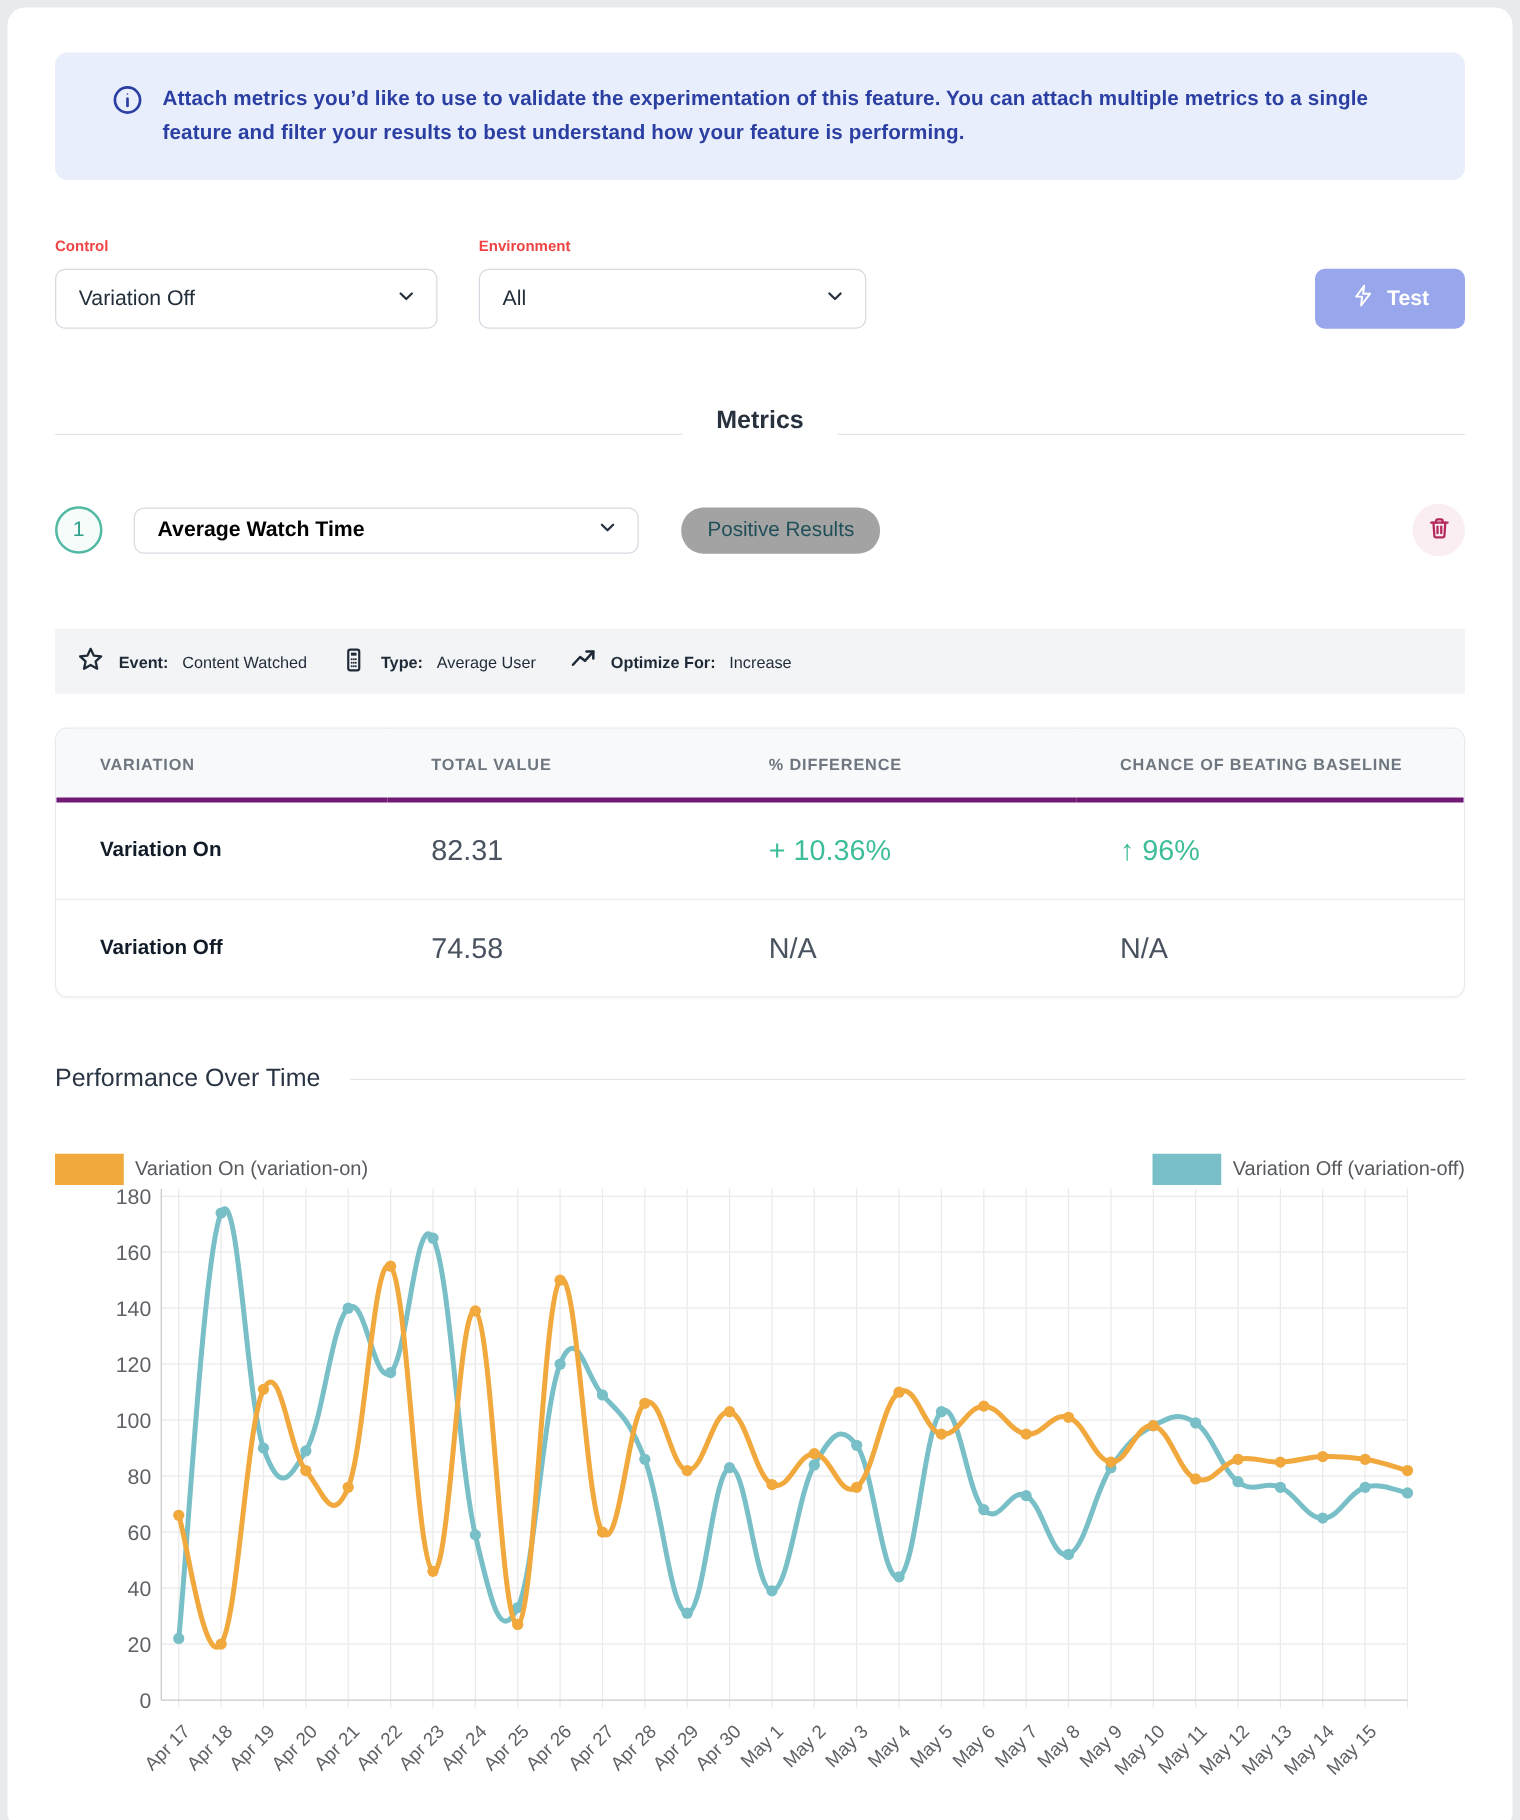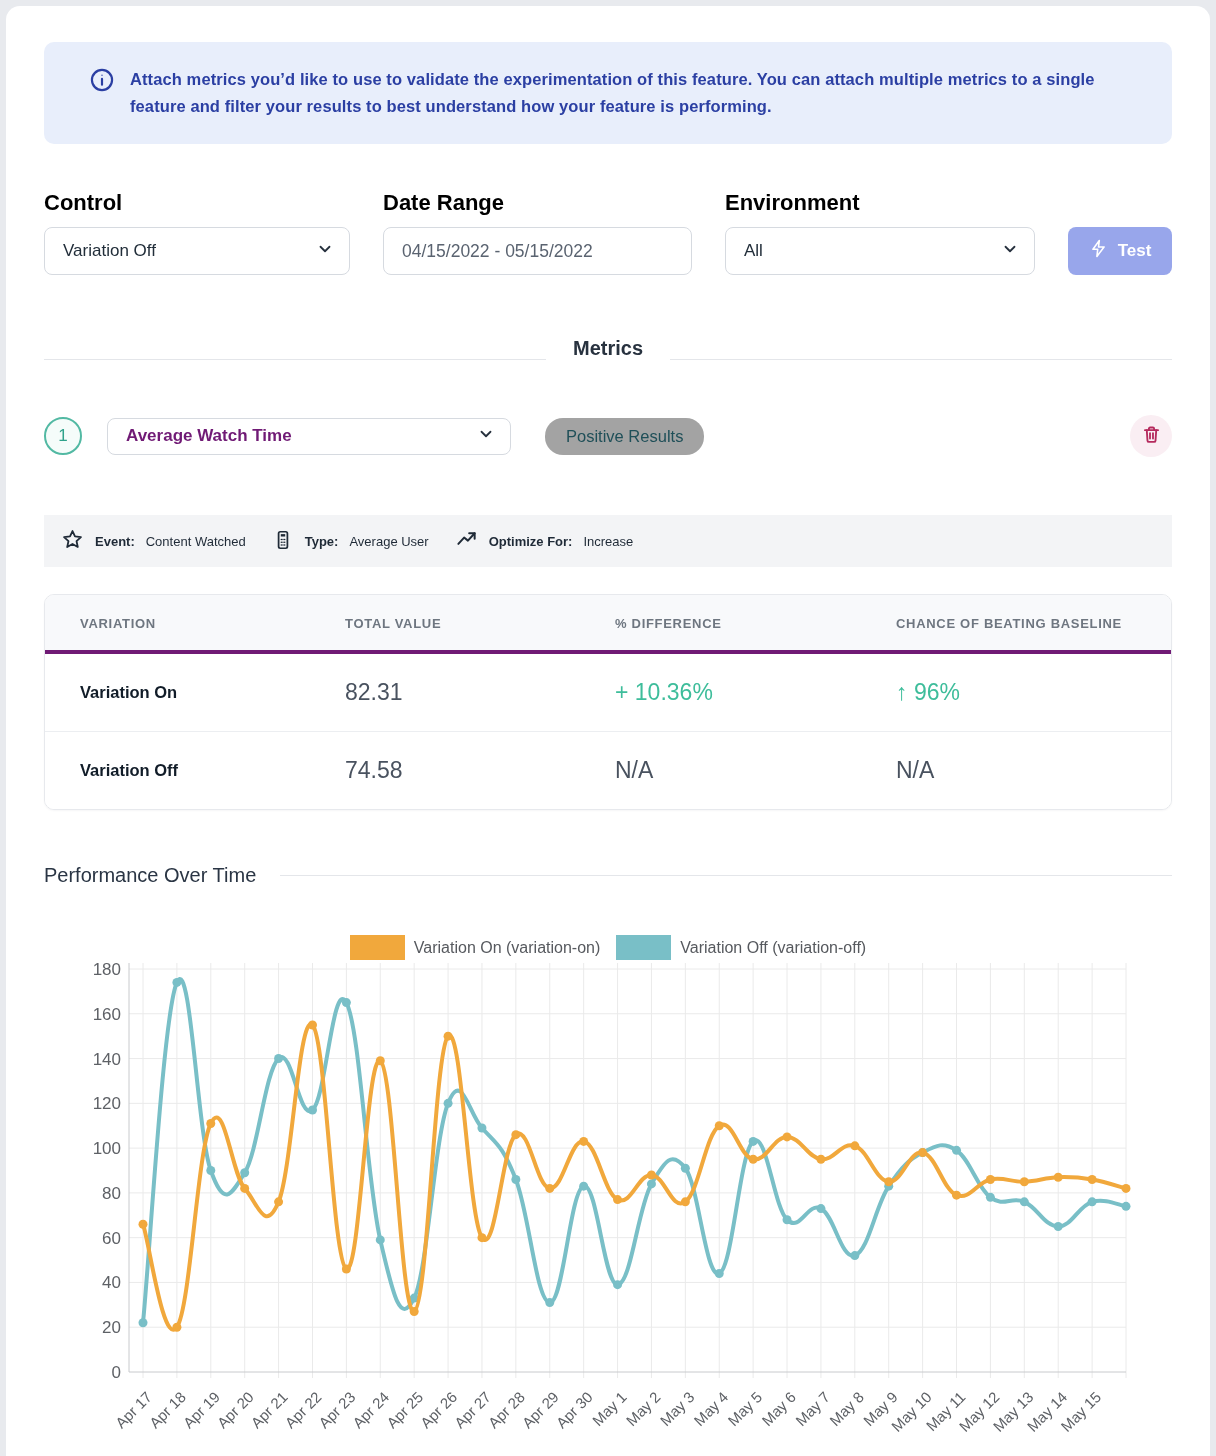--- a/index.html
+++ b/index.html
@@ -6,35 +6,35 @@
   html,body { margin:0; padding:0; background:#E8EAEE; font-family:"Liberation Sans","DejaVu Sans",sans-serif; }
   .card { width:1204px; min-height:1444px; margin:6px; background:#ffffff; border-radius:14px; padding:36px 38px 8px; overflow:hidden; }
 
   
   .banner { background:#E8EEFB; border-radius:10px; padding:24px 45px; display:flex; gap:15px; align-items:flex-start; }
   .banner .info-ic { flex:none; margin-top:1px; }
   .banner-text { color:#2B3FA3; font-size:16.5px; font-weight:600; line-height:27px; max-width:1030px; letter-spacing:.1px; }
 
   
   .controls { display:flex; align-items:flex-end; gap:33px; margin-top:46px; }
-  .field-label { font-size:22px; font-weight:600; color:#000000; margin-bottom:11px; }
+  .field-label { font-size:12px; font-weight:600; color:#ef4444; margin-bottom:11px; }
   .select { width:306px; height:48px; background:#fff; border:1px solid #D6DAE0; border-radius:8px; display:flex; align-items:center; justify-content:space-between; padding:0 15px 0 18px; font-size:17px; color:#222E3A; cursor:pointer; }
   .date-input { width:309px; height:48px; border:1px solid #D6DAE0; border-radius:8px; padding:0 18px; font-size:17.5px; color:#5A6370; font-family:inherit; outline:none; background:#fff; }
   .env-select { width:310px; }
   .test-btn { margin-left:auto; width:120px; height:48px; background:#98A6EB; border:none; border-radius:8px; color:#fff; font-size:17px; font-weight:600; display:flex; align-items:center; justify-content:center; gap:10px; cursor:pointer; font-family:inherit; }
 
   
   .metrics-divider { display:flex; align-items:flex-end; gap:27px; margin-top:62px; }
   .metrics-divider .line { flex:1; height:1px; background:#E4E6EA; }
   .metrics-divider .title { font-size:20px; font-weight:700; color:#28323F; }
 
   
   .metric-row { display:flex; align-items:center; margin-top:55px; }
   .badge { width:38px; height:38px; flex:none; border:2px solid #52B9A3; border-radius:50%; color:#2FA28B; background:#F5FCFA; display:flex; align-items:center; justify-content:center; font-size:17px; font-weight:500; }
-  .metric-select { width:404px; height:37px; margin-left:25px; font-weight:600; color:#701a75; }
+  .metric-select { width:404px; height:37px; margin-left:25px; font-weight:600; color:#000000; }
   .pill { margin-left:34px; background:#a3a3a3; color:#1F4F58; font-size:16.5px; padding:9px 21px; border-radius:18px; }
   .trash-btn { margin-left:auto; width:42px; height:42px; border-radius:50%; background:#FAEEF3; border:none; display:flex; align-items:center; justify-content:center; cursor:pointer; }
 
   
   .event-bar { margin-top:58px; background:#F3F4F6; height:52px; display:flex; align-items:center; padding:0 17px; gap:26px; }
   .event-item { display:flex; align-items:center; gap:11px; font-size:13px; color:#1F2A37; }
   .event-item .lbl { font-weight:700; }
 
   
   .table-card { margin-top:27px; border:1px solid #E7E9ED; border-radius:10px; overflow:hidden; box-shadow:0 1px 2px rgba(16,24,40,.04); }
@@ -42,21 +42,21 @@
   thead th { background:#F8F9FB; text-align:left; font-size:13px; letter-spacing:.7px; color:#6E7680; font-weight:600; padding:21px 0 19px 35px; border-bottom:4px solid #701a75; }
   tbody td { padding:25px 0 25px 35px; font-size:23px; color:#49525F; border-bottom:1px solid #ECEEF1; background:#fff; }
   tbody tr:last-child td { border-bottom:none; }
   td.name { font-weight:700; color:#111C28; font-size:16.5px; }
   td.pos { color:#3EBD9B; }
 
   
   .perf-heading { margin-top:54px; display:flex; align-items:center; gap:24px; }
   .perf-heading .title { font-size:20px; color:#2A3544; font-weight:500; }
   .perf-heading .line { flex:1; height:1px; background:#E4E6EA; }
-  .legend { display:flex; justify-content:center; align-items:center; gap:16px; margin-top:48px; }
+  .legend { display:flex; justify-content:space-between; align-items:center; gap:16px; margin-top:48px; }
   .legend-item { display:flex; align-items:center; gap:9px; font-size:16px; color:#56595E; }
   .swatch { width:55px; height:25px; display:inline-block; }
   #perf-chart { display:block; width:1140px; height:506px; margin-top:2px; }
   #perf-chart text { font-family:"Liberation Sans","DejaVu Sans",sans-serif; }
 </style>
 </head>
 <body>
 
 <div class="card">
 
@@ -75,24 +75,20 @@
     <div>
       <div class="field-label">Control</div>
       <div class="select">
         <span>Variation Off</span>
         <span>
           <svg width="18" height="18" viewBox="0 0 24 24" fill="none" stroke="#27313E" stroke-width="2.4" stroke-linecap="round" stroke-linejoin="round">
               <polyline points="6,9 12,15 18,9"></polyline>
             </svg>
         </span>
       </div>
-    </div>
-    <div>
-      <div class="field-label">Date Range</div>
-      <input class="date-input" readonly="" value="04/15/2022 - 05/15/2022" style="">
     </div>
     <div>
       <div class="field-label">Environment</div>
       <div class="select env-select">
         <span>All</span>
         <span>
           <svg width="18" height="18" viewBox="0 0 24 24" fill="none" stroke="#27313E" stroke-width="2.4" stroke-linecap="round" stroke-linejoin="round">
               <polyline points="6,9 12,15 18,9"></polyline>
             </svg>
         </span>

